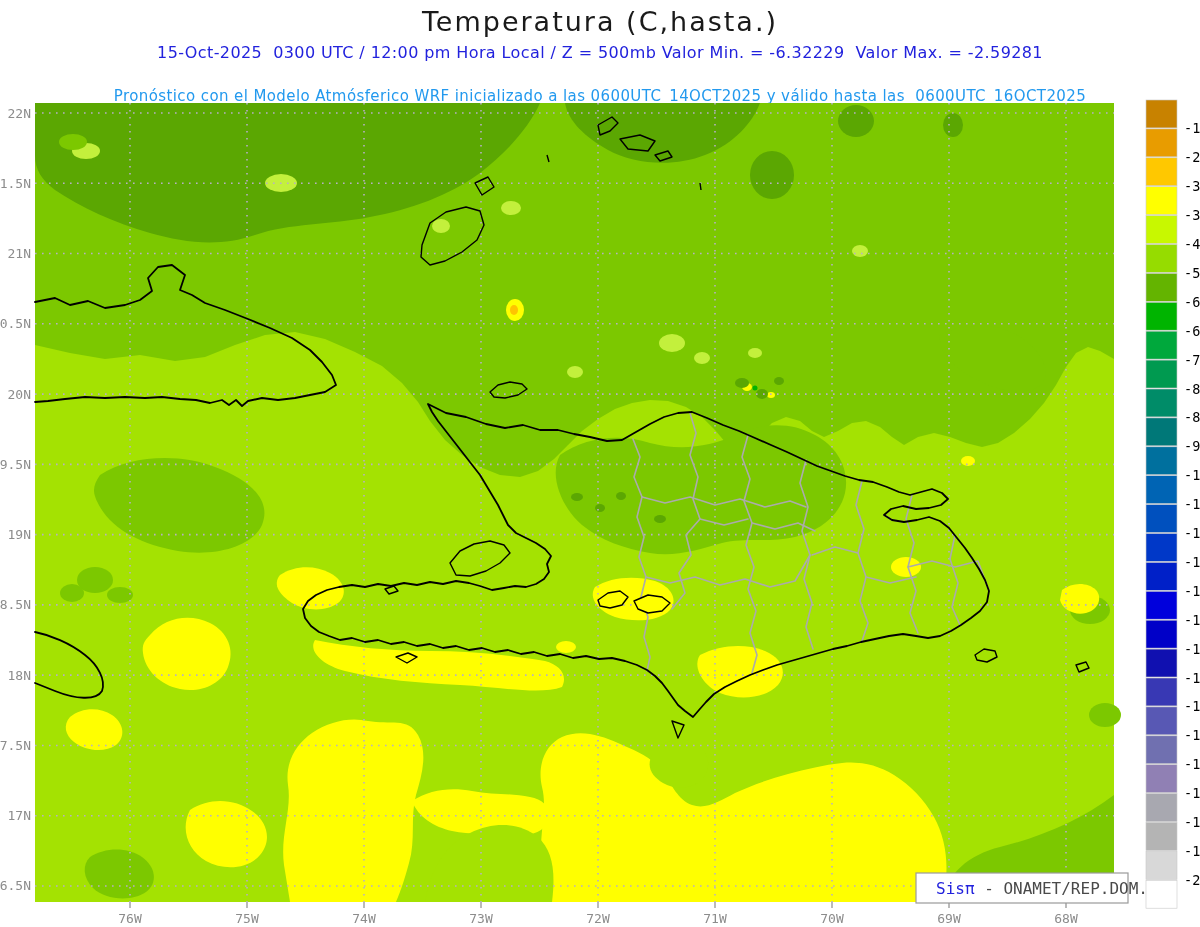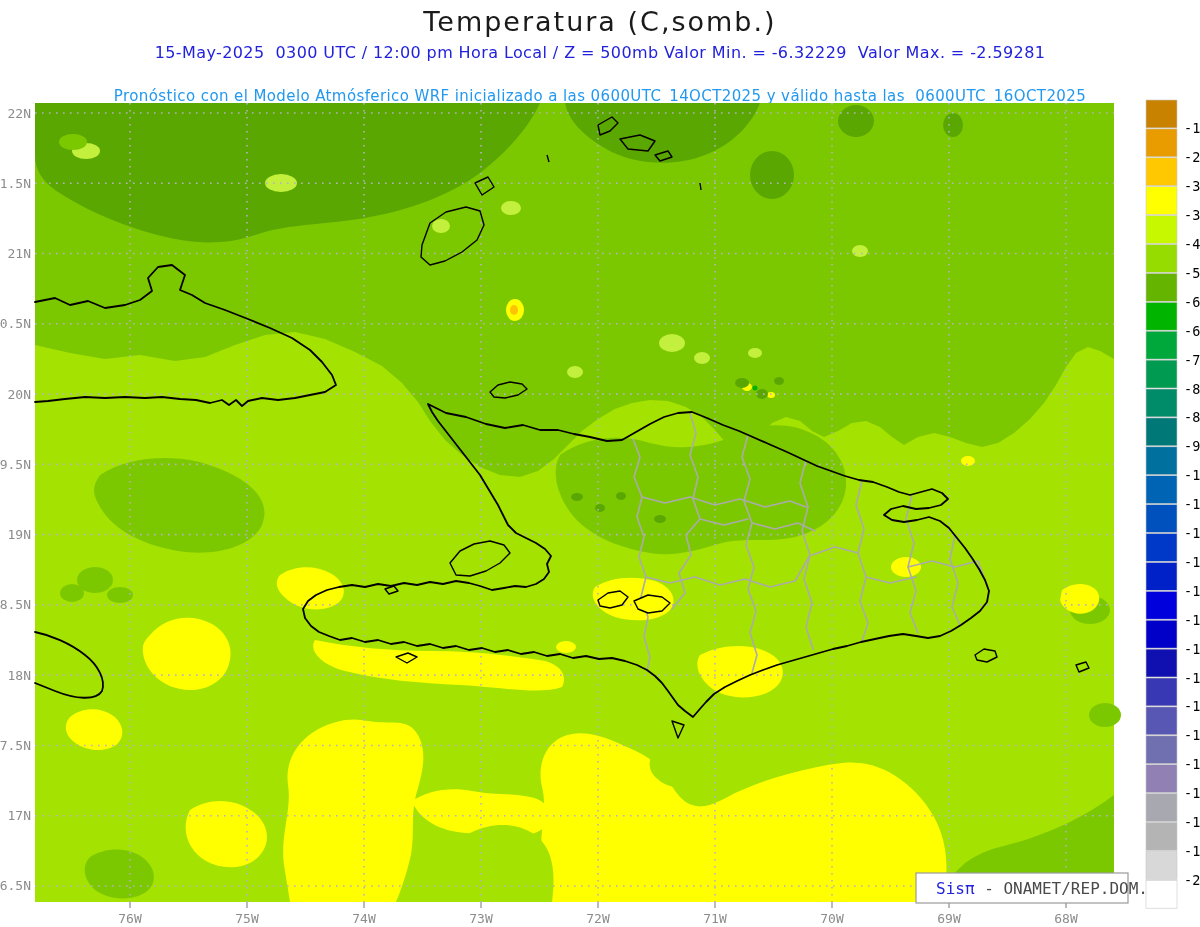--- a/index.html
+++ b/index.html
@@ -19,22 +19,22 @@
   .axis-txt{font-family:"DejaVu Sans Mono", monospace;font-size:13px;fill:var(--axis);}
   .cbar-txt{font-family:"DejaVu Sans Mono", monospace;font-size:13.5px;fill:#000000;}
   .tick{stroke:var(--axis);stroke-width:1.2;}
   #brandbox rect{fill:#ffffff;stroke:#9a9a9a;stroke-width:1.2;}
   .brand-a{font-family:"DejaVu Sans Mono", monospace;font-size:16px;fill:var(--blue1);}
   .brand-b{font-family:"DejaVu Sans Mono", monospace;font-size:16px;fill:#4a4a4a;}
 </style>
 </head>
 <body>
 
-<div class="hdr" id="title">Temperatura (C,somb.)</div>
-<div class="hdr" id="sub1">15-May-2025  0300 UTC / 12:00 pm Hora Local / Z = 500mb Valor Min. = -6.32229  Valor Max. = -2.59281</div>
+<div class="hdr" id="title">Temperatura (C,hasta.)</div>
+<div class="hdr" id="sub1">15-Oct-2025  0300 UTC / 12:00 pm Hora Local / Z = 500mb Valor Min. = -6.32229  Valor Max. = -2.59281</div>
 <div class="hdr" id="sub2">Pronóstico con el Modelo Atmósferico WRF inicializado a las 0600UTC_14OCT2025 y válido hasta las  0600UTC_16OCT2025</div>
 
 <svg id="mapsvg" width="1200" height="832" viewBox="0 0 1200 832">
 
   <g>
     <rect class="c-base" x="35" y="8" width="1079" height="799"></rect>
 
     <path class="c-med" d="M35 8 L1114 8 L1114 264 L1100 256 L1088 252 L1076 258 L1066 272 L1056 290 L1044 308 L1030 324 L1014 338 L998 348 L982 352 L966 348 L950 342 L934 338 L918 342 L904 350 L892 342 L880 332 L866 326 L852 328 L838 336 L824 342 L812 336 L800 326 L786 322 L772 328 L760 340 L750 352 L738 358 L726 348 L715 335 L702 322 L686 312 L668 306 L650 305 L632 308 L615 314 L598 324 L582 336 L568 350 L554 364 L538 376 L520 382 L500 380 L480 372 L462 360 L445 345 L430 326 L418 307 L402 288 L382 271 L355 257 L325 244 L295 237 L265 240 L235 250 L205 262 L175 266 L140 260 L105 264 L70 258 L35 250 Z"></path>
 
     <g>

